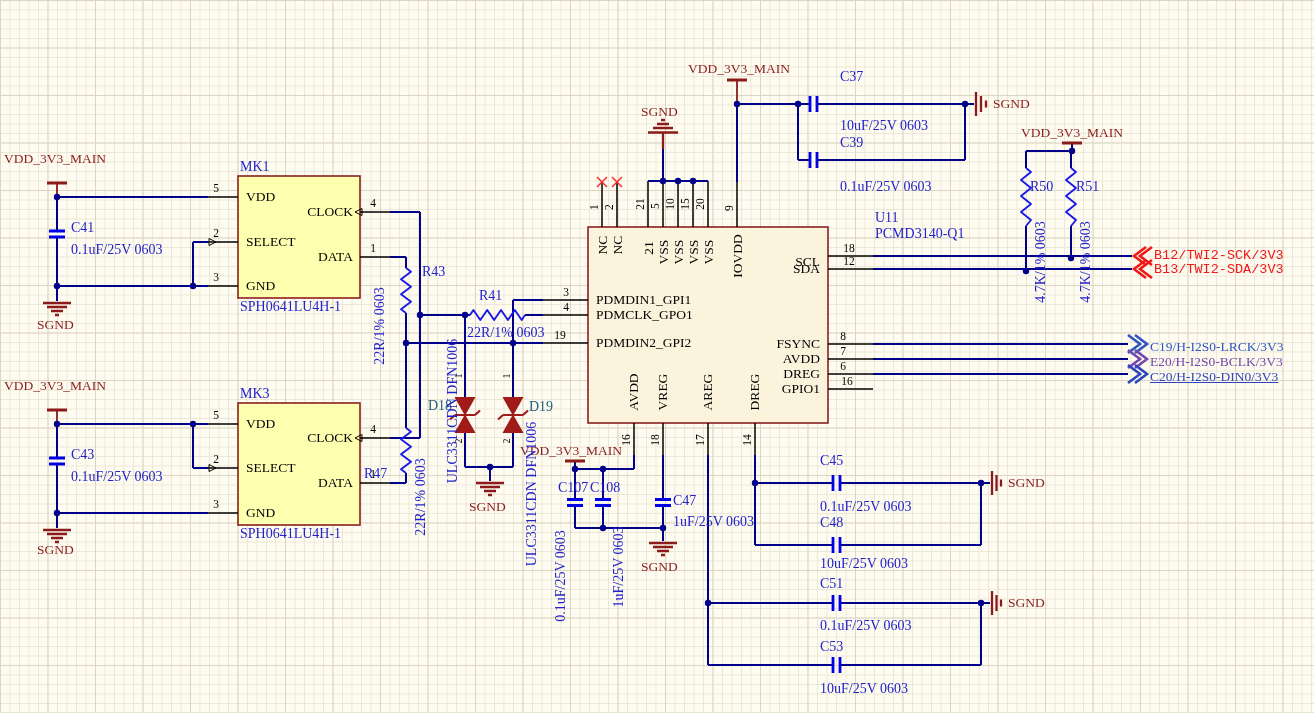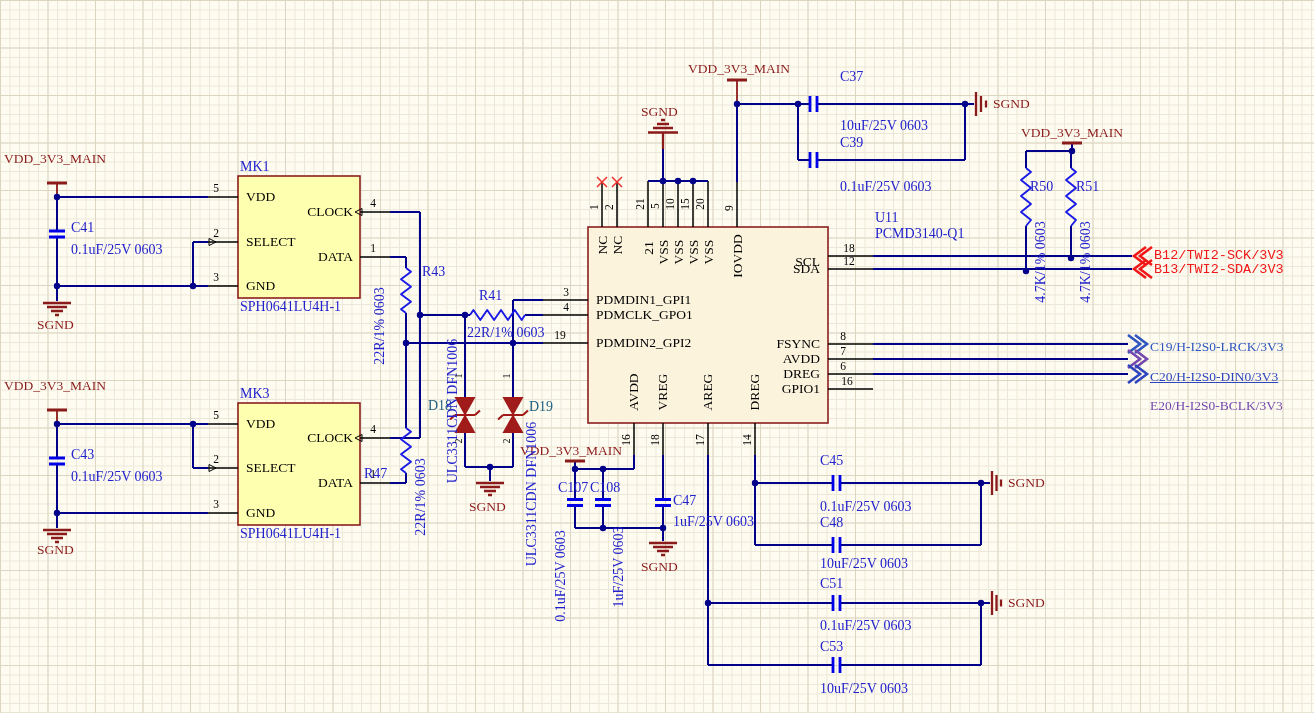--- a/index.html
+++ b/index.html
@@ -23,21 +23,21 @@
   .blk{color:#000000;}
   .pname{font-size:13.5px;color:#000;}
   .pnum{font-size:11.5px;color:#000;}
   .lv{transform:translateY(-50%);}              
   .rr{transform:translate(-100%,-50%);}          
   .hc{transform:translate(-50%,-50%);}           
   .vtext{transform:translate(-50%,-50%) rotate(-90deg);}
   .s135{font-size:13.5px;}
   .s10{font-size:10px;}
   .c19{color:#2E55C0;}
-  .e20{color:#7448AE;margin-top:44px;}
+  .e20{color:#7448AE;}
   .c20{color:#2E45BD;text-decoration:underline;}
 </style>
 </head>
 <body>
 
 <div id="sheet">
 
 <svg width="1314" height="713" viewBox="0 0 1314 713">
 
   <g>

